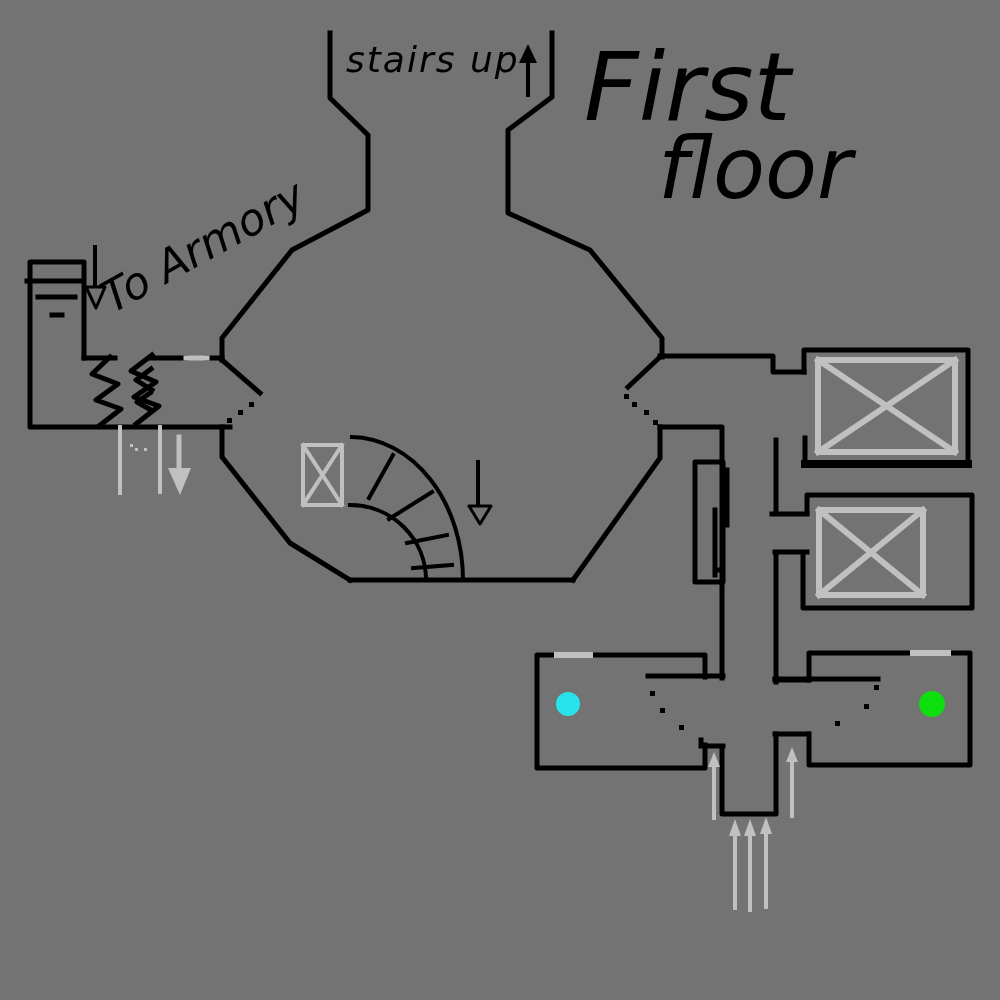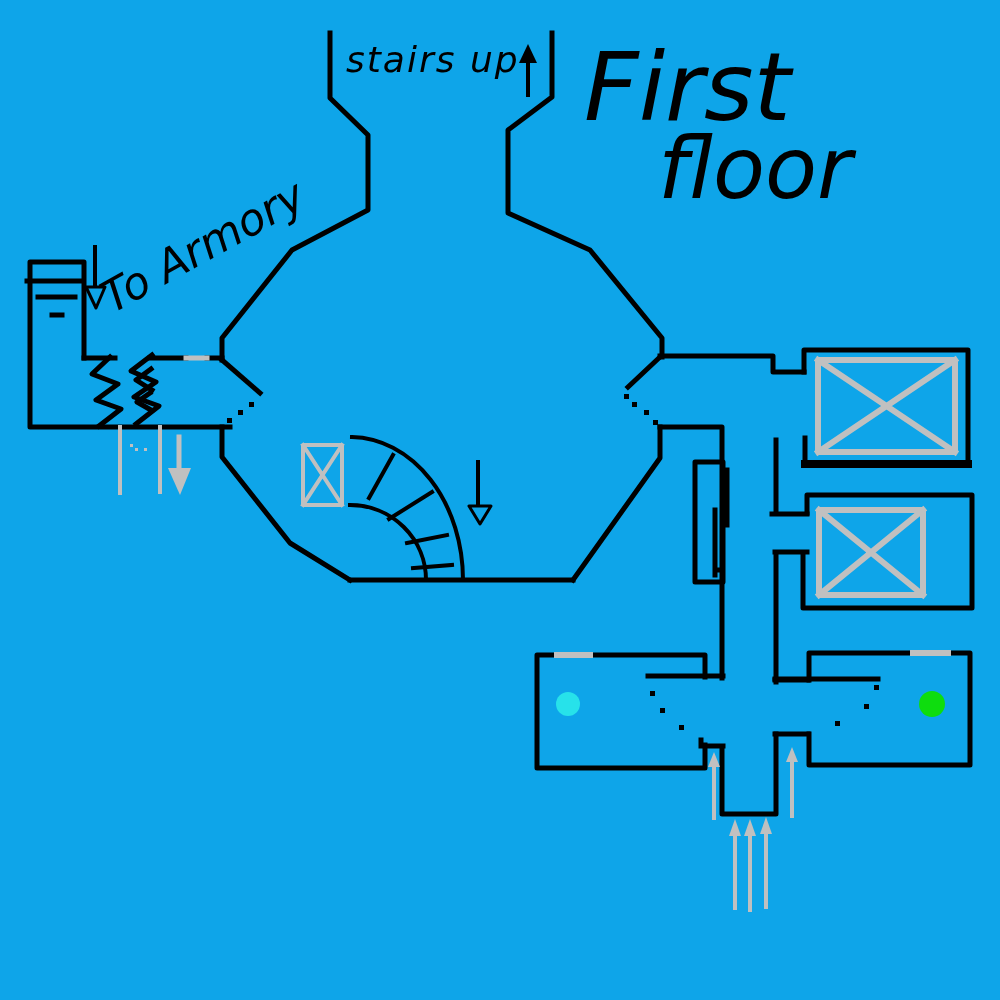--- a/index.html
+++ b/index.html
@@ -1,16 +1,16 @@
 <!DOCTYPE html>
 <html><head>
 <meta charset="utf-8">
 <style>
   html,body{margin:0;padding:0;background:#ffffff;}
-  .stage{width:1000px;height:1000px;position:relative;background:#0ea5e9;}
+  .stage{width:1000px;height:1000px;position:relative;background:#737373;}
   svg{display:block;}
   .wall{fill:none;stroke-linecap:square;stroke-linejoin:round;}
   .hand{font-family:"DejaVu Sans", sans-serif;font-style:italic;}
 </style>
 </head>
 <body>
 
 <div class="stage">
 <svg width="1000" height="1000" viewBox="0 0 1000 1000">
 

